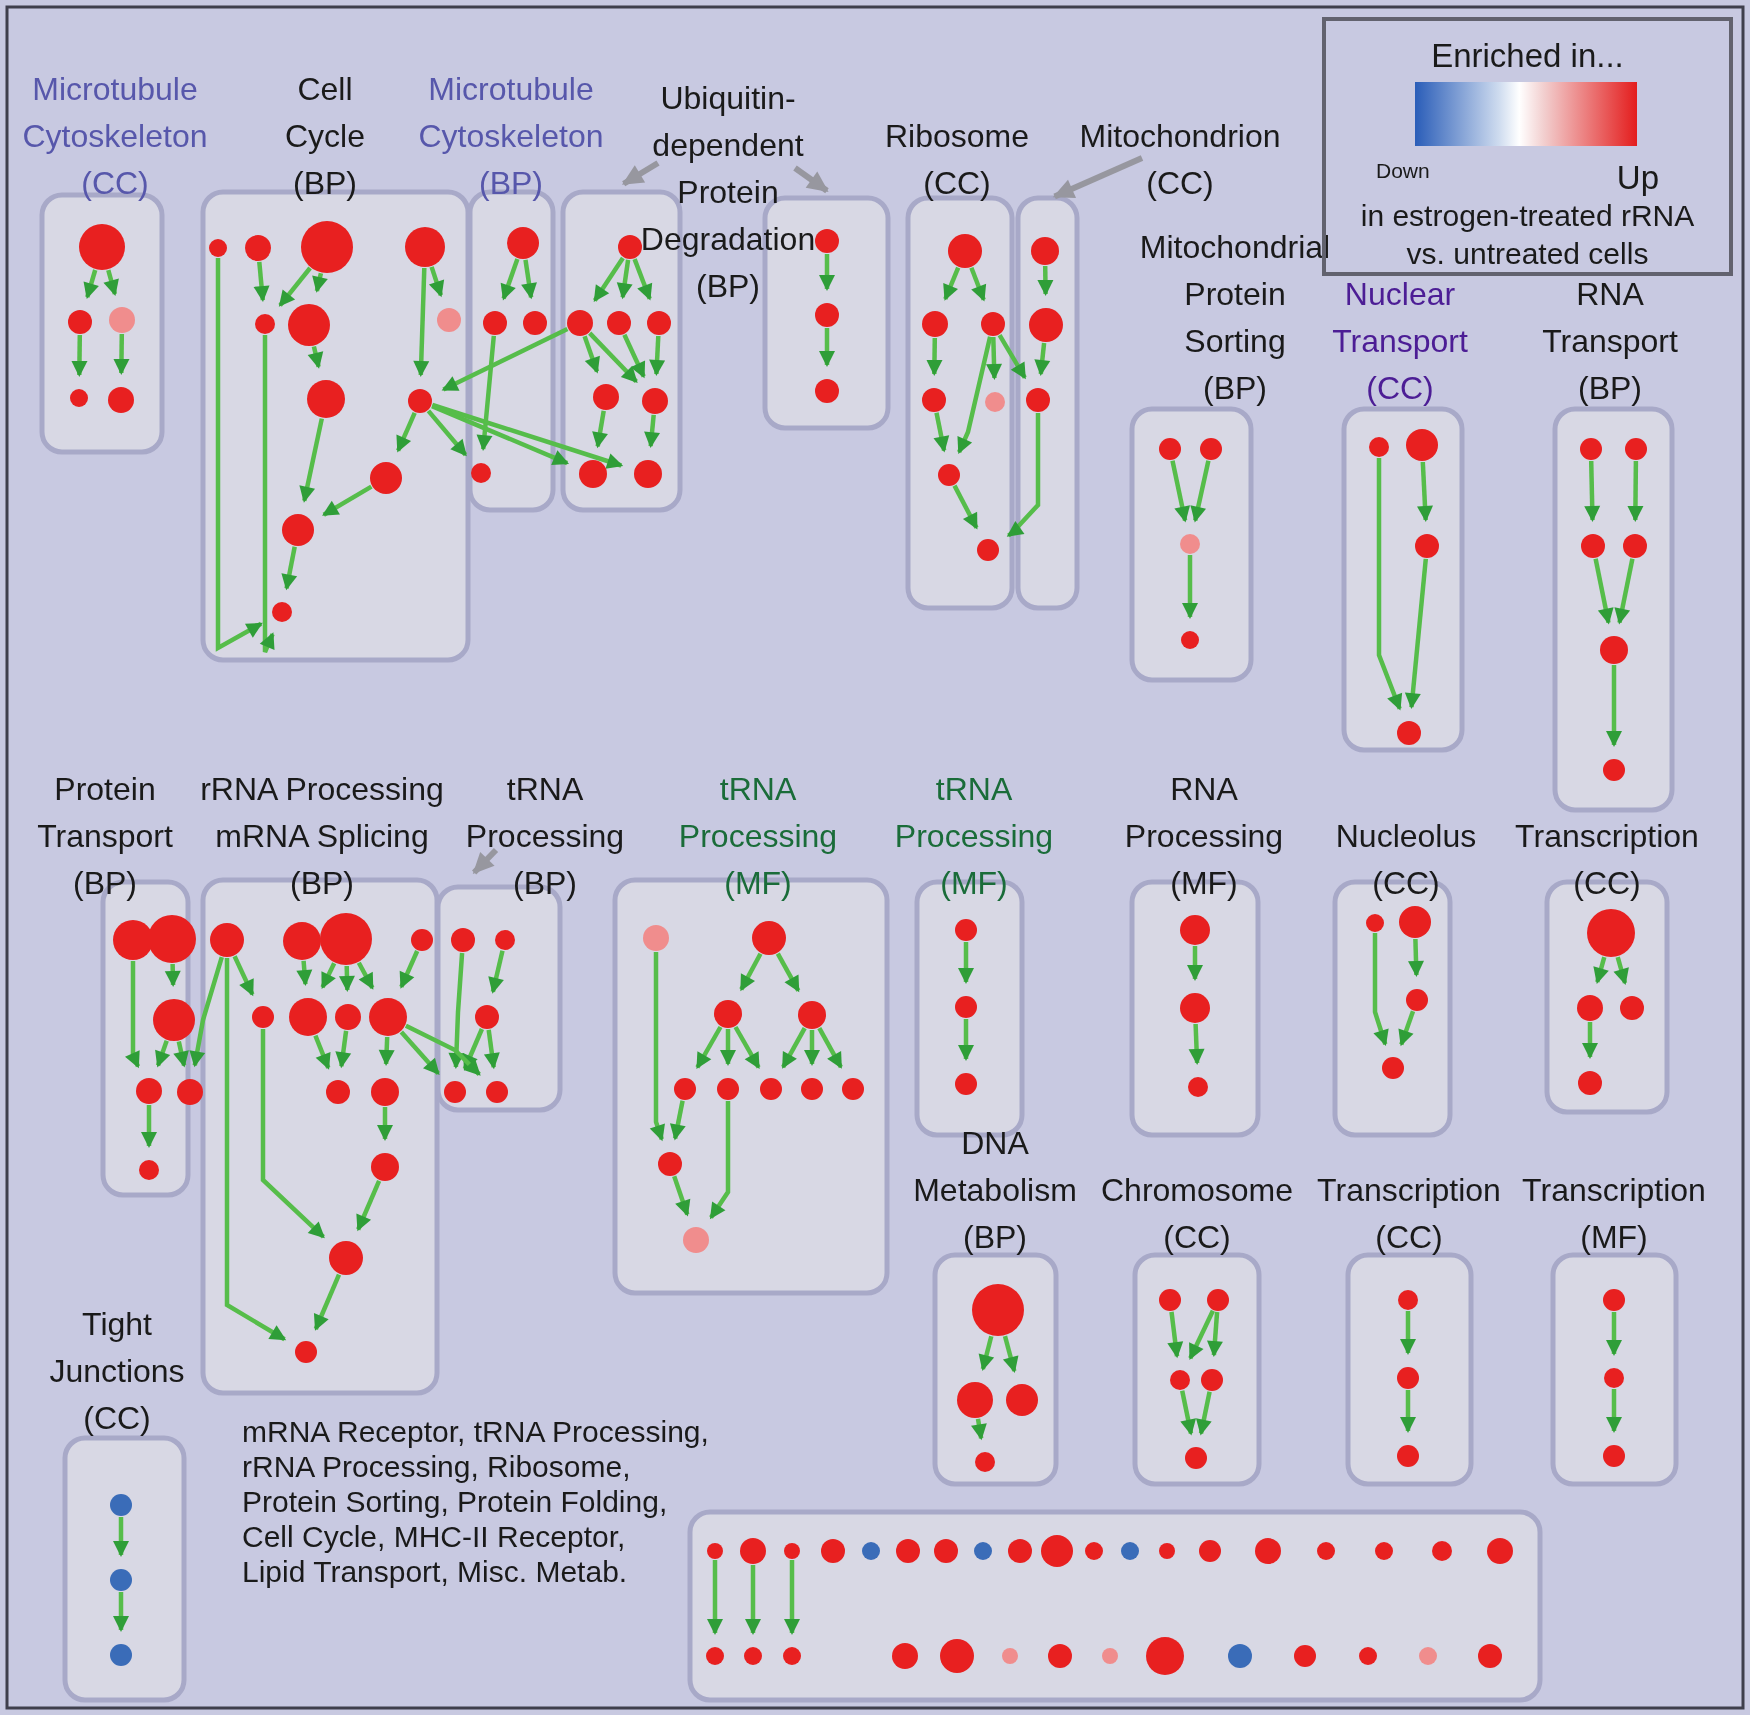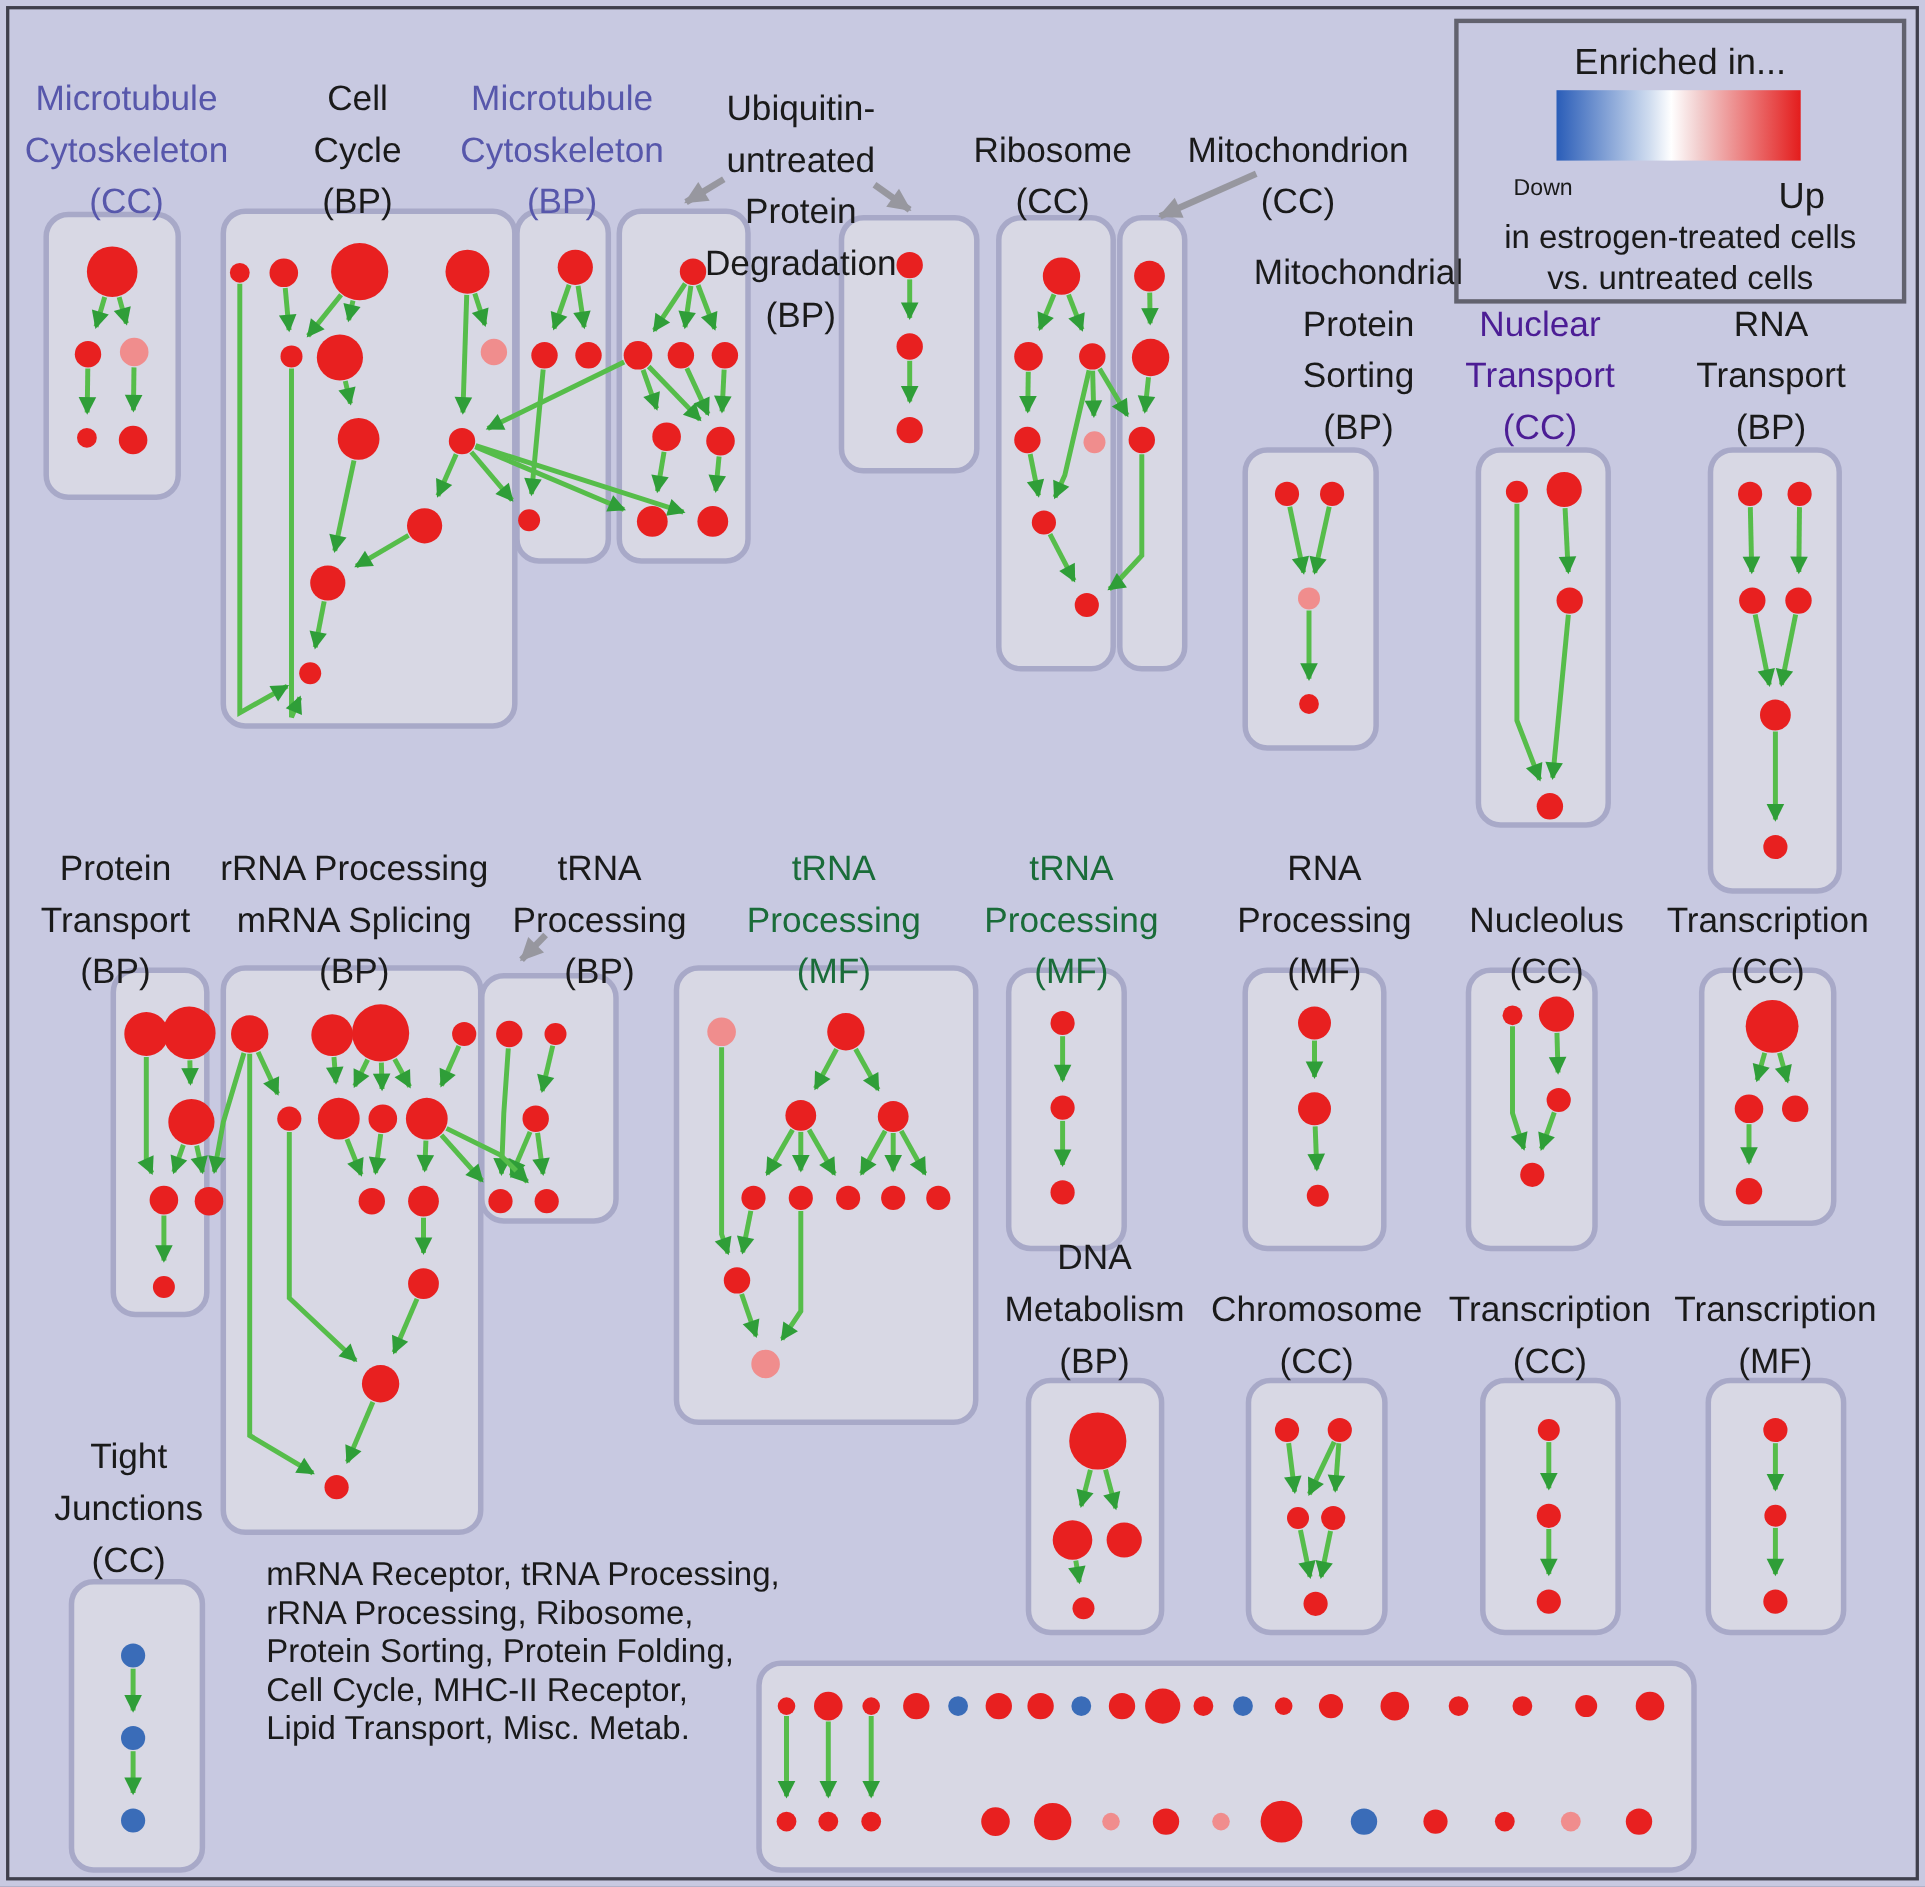--- a/index.html
+++ b/index.html
@@ -357,21 +357,21 @@
         <div>Cycle</div>
         <div>(BP)</div>
       </div>
       <div class="glabel" style="left: 511px; top: 66px; color: rgb(87, 87, 171);">
         <div>Microtubule</div>
         <div>Cytoskeleton</div>
         <div>(BP)</div>
       </div>
       <div class="glabel" style="left: 728px; top: 75px; color: rgb(26, 26, 26);">
         <div>Ubiquitin-</div>
-        <div>untreated</div>
+        <div>dependent</div>
         <div>Protein</div>
         <div>Degradation</div>
         <div>(BP)</div>
       </div>
       <div class="glabel" style="left: 957px; top: 113px; color: rgb(26, 26, 26);">
         <div>Ribosome</div>
         <div>(CC)</div>
       </div>
       <div class="glabel" style="left: 1180px; top: 113px; color: rgb(26, 26, 26);">
         <div>Mitochondrion</div>
@@ -453,21 +453,21 @@
         <div>Junctions</div>
         <div>(CC)</div>
       </div>
     </div>
 
   <div class="legend">
     <div class="legend-title">Enriched in...</div>
     <div class="legend-bar" style="background: linear-gradient(to right, rgb(42, 93, 184), rgb(207, 220, 239) 38%, rgb(255, 255, 255) 47%, rgb(242, 207, 207) 58%, rgb(228, 29, 29));"></div>
     <div class="legend-down">Down</div>
     <div class="legend-up">Up</div>
-    <div class="legend-sub" style="top:178px">in estrogen-treated cells</div>
+    <div class="legend-sub" style="top:178px">in estrogen-treated rRNA</div>
     <div class="legend-sub" style="top:216px">vs. untreated cells</div>
   </div>
 
   <div class="misc" id="misc">
       <div>mRNA Receptor, tRNA Processing,</div>
       <div>rRNA Processing, Ribosome,</div>
       <div>Protein Sorting, Protein Folding,</div>
       <div>Cell Cycle, MHC-II Receptor,</div>
       <div>Lipid Transport, Misc. Metab.</div>
     </div>

